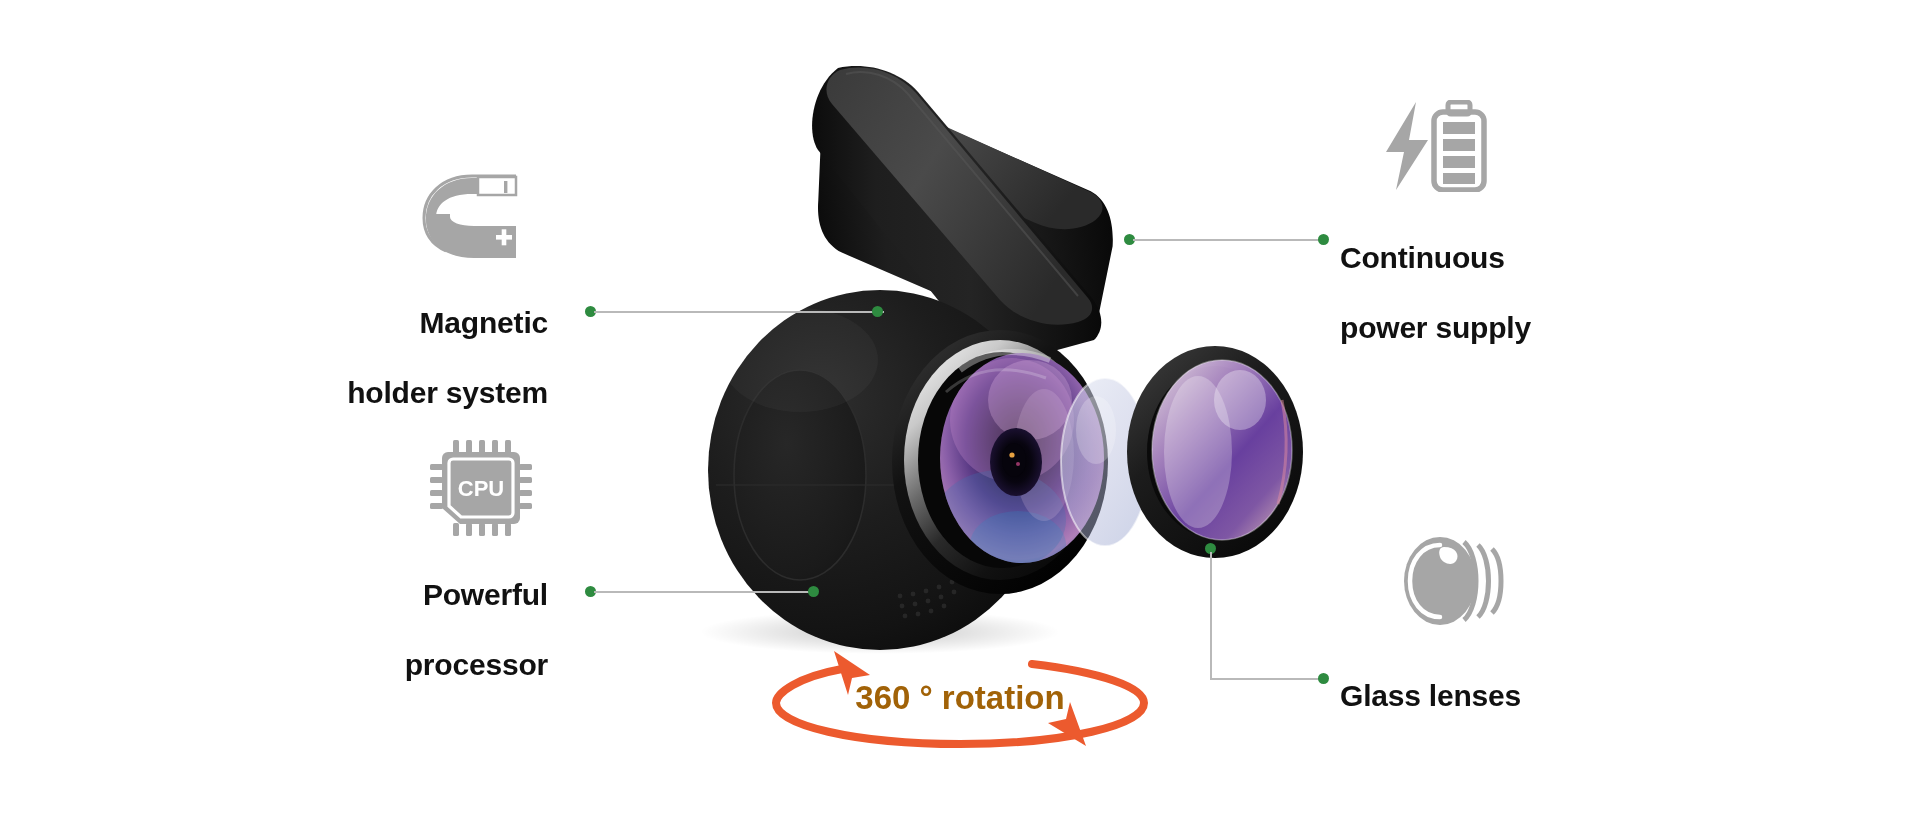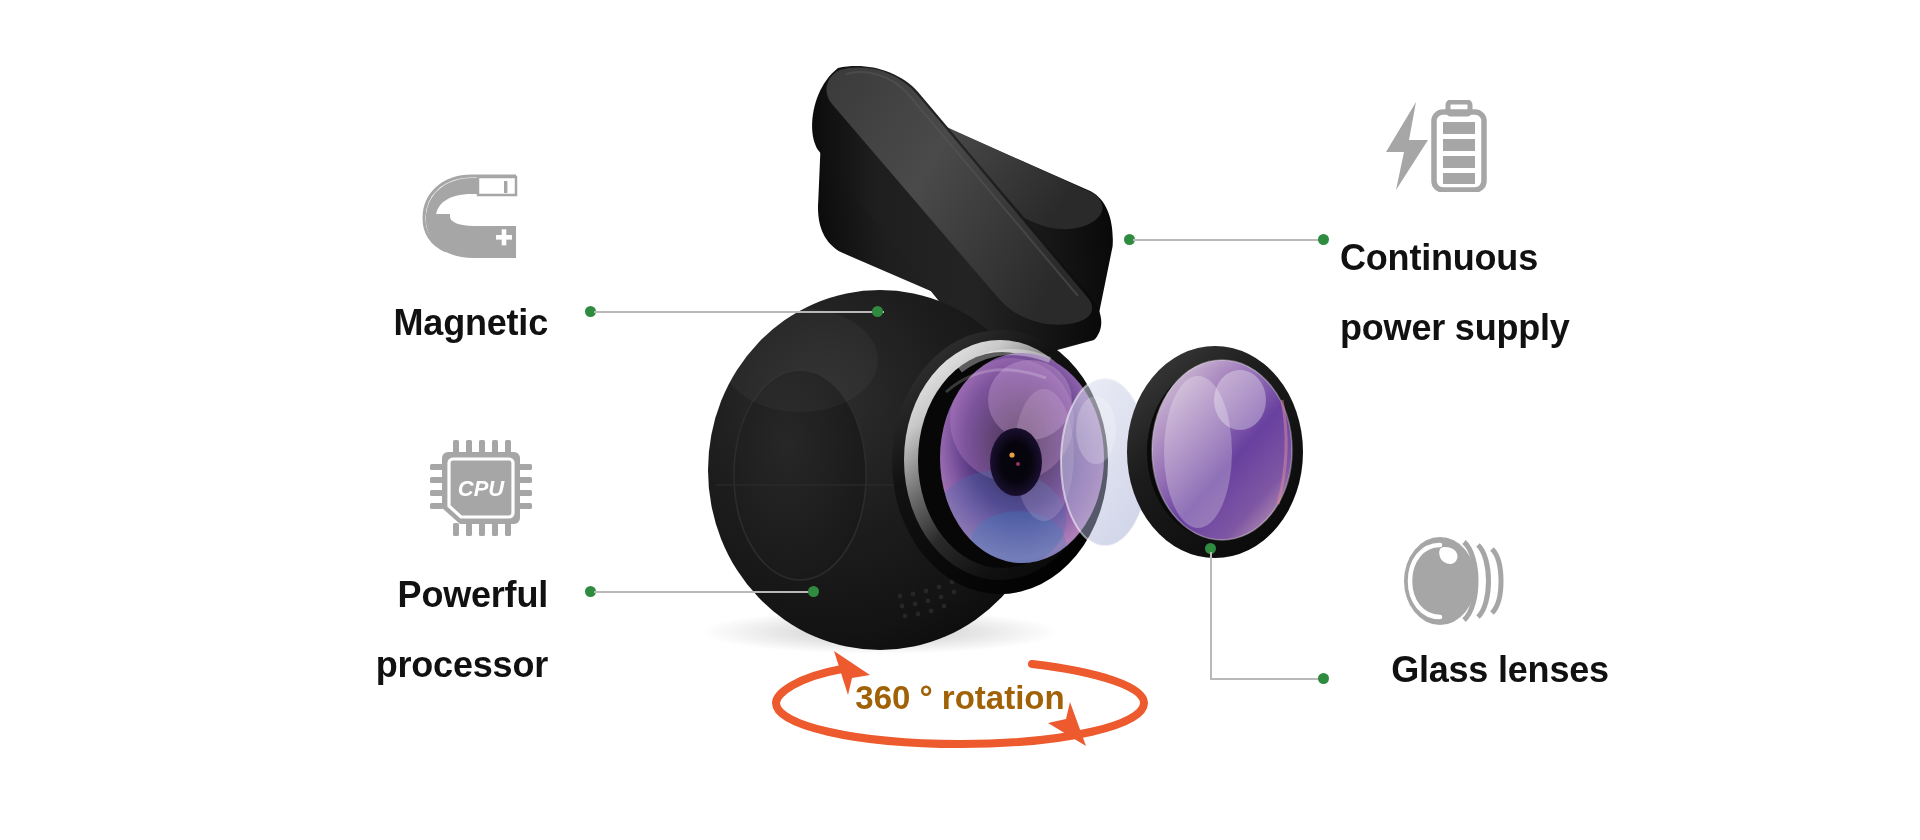--- a/index.html
+++ b/index.html
@@ -5,21 +5,21 @@
   html,body{margin:0;padding:0;}
   body{
     width:1920px;height:840px;background:#ffffff;overflow:hidden;
     font-family:"Liberation Sans","DejaVu Sans",sans-serif;
   }
   #stage{position:relative;width:1920px;height:840px;background:#fff;}
 
   
   .callout-label{
     position:absolute;font-weight:bold;color:#111111;
-    font-size:36px;line-height:35px;letter-spacing:-0.2px;white-space:pre-line;
+    font-size:30px;line-height:35px;letter-spacing:-0.2px;white-space:pre-line;
   }
   .callout-label.right-align{text-align:right;}
   .callout-label.left-align{text-align:left;}
 
   
   .conn-line{position:absolute;background:#b9b9b9;}
   .conn-h{height:2px;}
   .conn-v{width:2px;}
   .dot{position:absolute;width:11px;height:11px;border-radius:50%;background:#2e8b40;}
 
@@ -255,26 +255,27 @@
                C 40 54 30 50 30 45 L 30 42 L 6 42 Z" fill="#a6a6a6"></path>
 
       <g fill="#ffffff">
         <rect x="76" y="63" width="16" height="4.6"></rect>
         <rect x="81.7" y="57.3" width="4.6" height="16"></rect>
       </g>
     </svg>
   </div>
   <div class="callout-label right-align" style="left:300px;top:270px;width:248px;">
     <span>Magnetic</span><br>
+    <span>holder system</span>
   </div>
   <div class="dot" style="left:585px;top:306px;"></div>
   <div class="conn-line conn-h" style="left:594px;top:311px;width:290px;"></div>
   <div class="dot" style="left:872px;top:306px;"></div>
 
-  <div class="icon-wrap" style="left:430px;top:440px;font-style:italic;">
+  <div class="icon-wrap" style="left:430px;top:440px;">
     <svg width="102" height="96" viewBox="0 0 102 96" xmlns="http://www.w3.org/2000/svg">
       <g fill="#a6a6a6">
 
         <rect x="23" y="0" width="6" height="13" rx="1.6"></rect>
           <rect x="36" y="0" width="6" height="13" rx="1.6"></rect>
         <rect x="49" y="0" width="6" height="13" rx="1.6"></rect>
           <rect x="62" y="0" width="6" height="13" rx="1.6"></rect>
         <rect x="75" y="0" width="6" height="13" rx="1.6"></rect>
 
         <rect x="23" y="83" width="6" height="13" rx="1.6"></rect>
@@ -343,21 +344,21 @@
         <path d="M 64 7 C 80 21 80 71 64 85"></path>
       </g>
 
       <ellipse cx="40" cy="46" rx="36" ry="44" fill="#a6a6a6"></ellipse>
 
       <path d="M 40 10 C 22 10 10 26 10 46 C 10 66 22 82 40 82" fill="none" stroke="#ffffff" stroke-width="4.5" stroke-linecap="round"></path>
 
       <path d="M 44 12 C 56 12 60 20 56 26 C 52 32 42 28 40 22 C 38 16 40 12 44 12 Z" fill="#ffffff"></path>
     </svg>
   </div>
-  <div class="callout-label left-align" style="left:1340px;top:617px;width:320px;text-align:center;">
+  <div class="callout-label left-align" style="left:1340px;top:643px;width:320px;">
     <span>Glass lenses</span>
   </div>
   <div class="dot" style="left:1205px;top:543px;"></div>
   <div class="conn-line conn-v" style="left:1210px;top:552px;height:127px;"></div>
   <div class="conn-line conn-h" style="left:1210px;top:678px;width:112px;"></div>
   <div class="dot" style="left:1318px;top:673px;"></div>
 
   <div id="rotation-badge">
     <svg width="380" height="105" viewBox="0 0 380 105" xmlns="http://www.w3.org/2000/svg">
 

